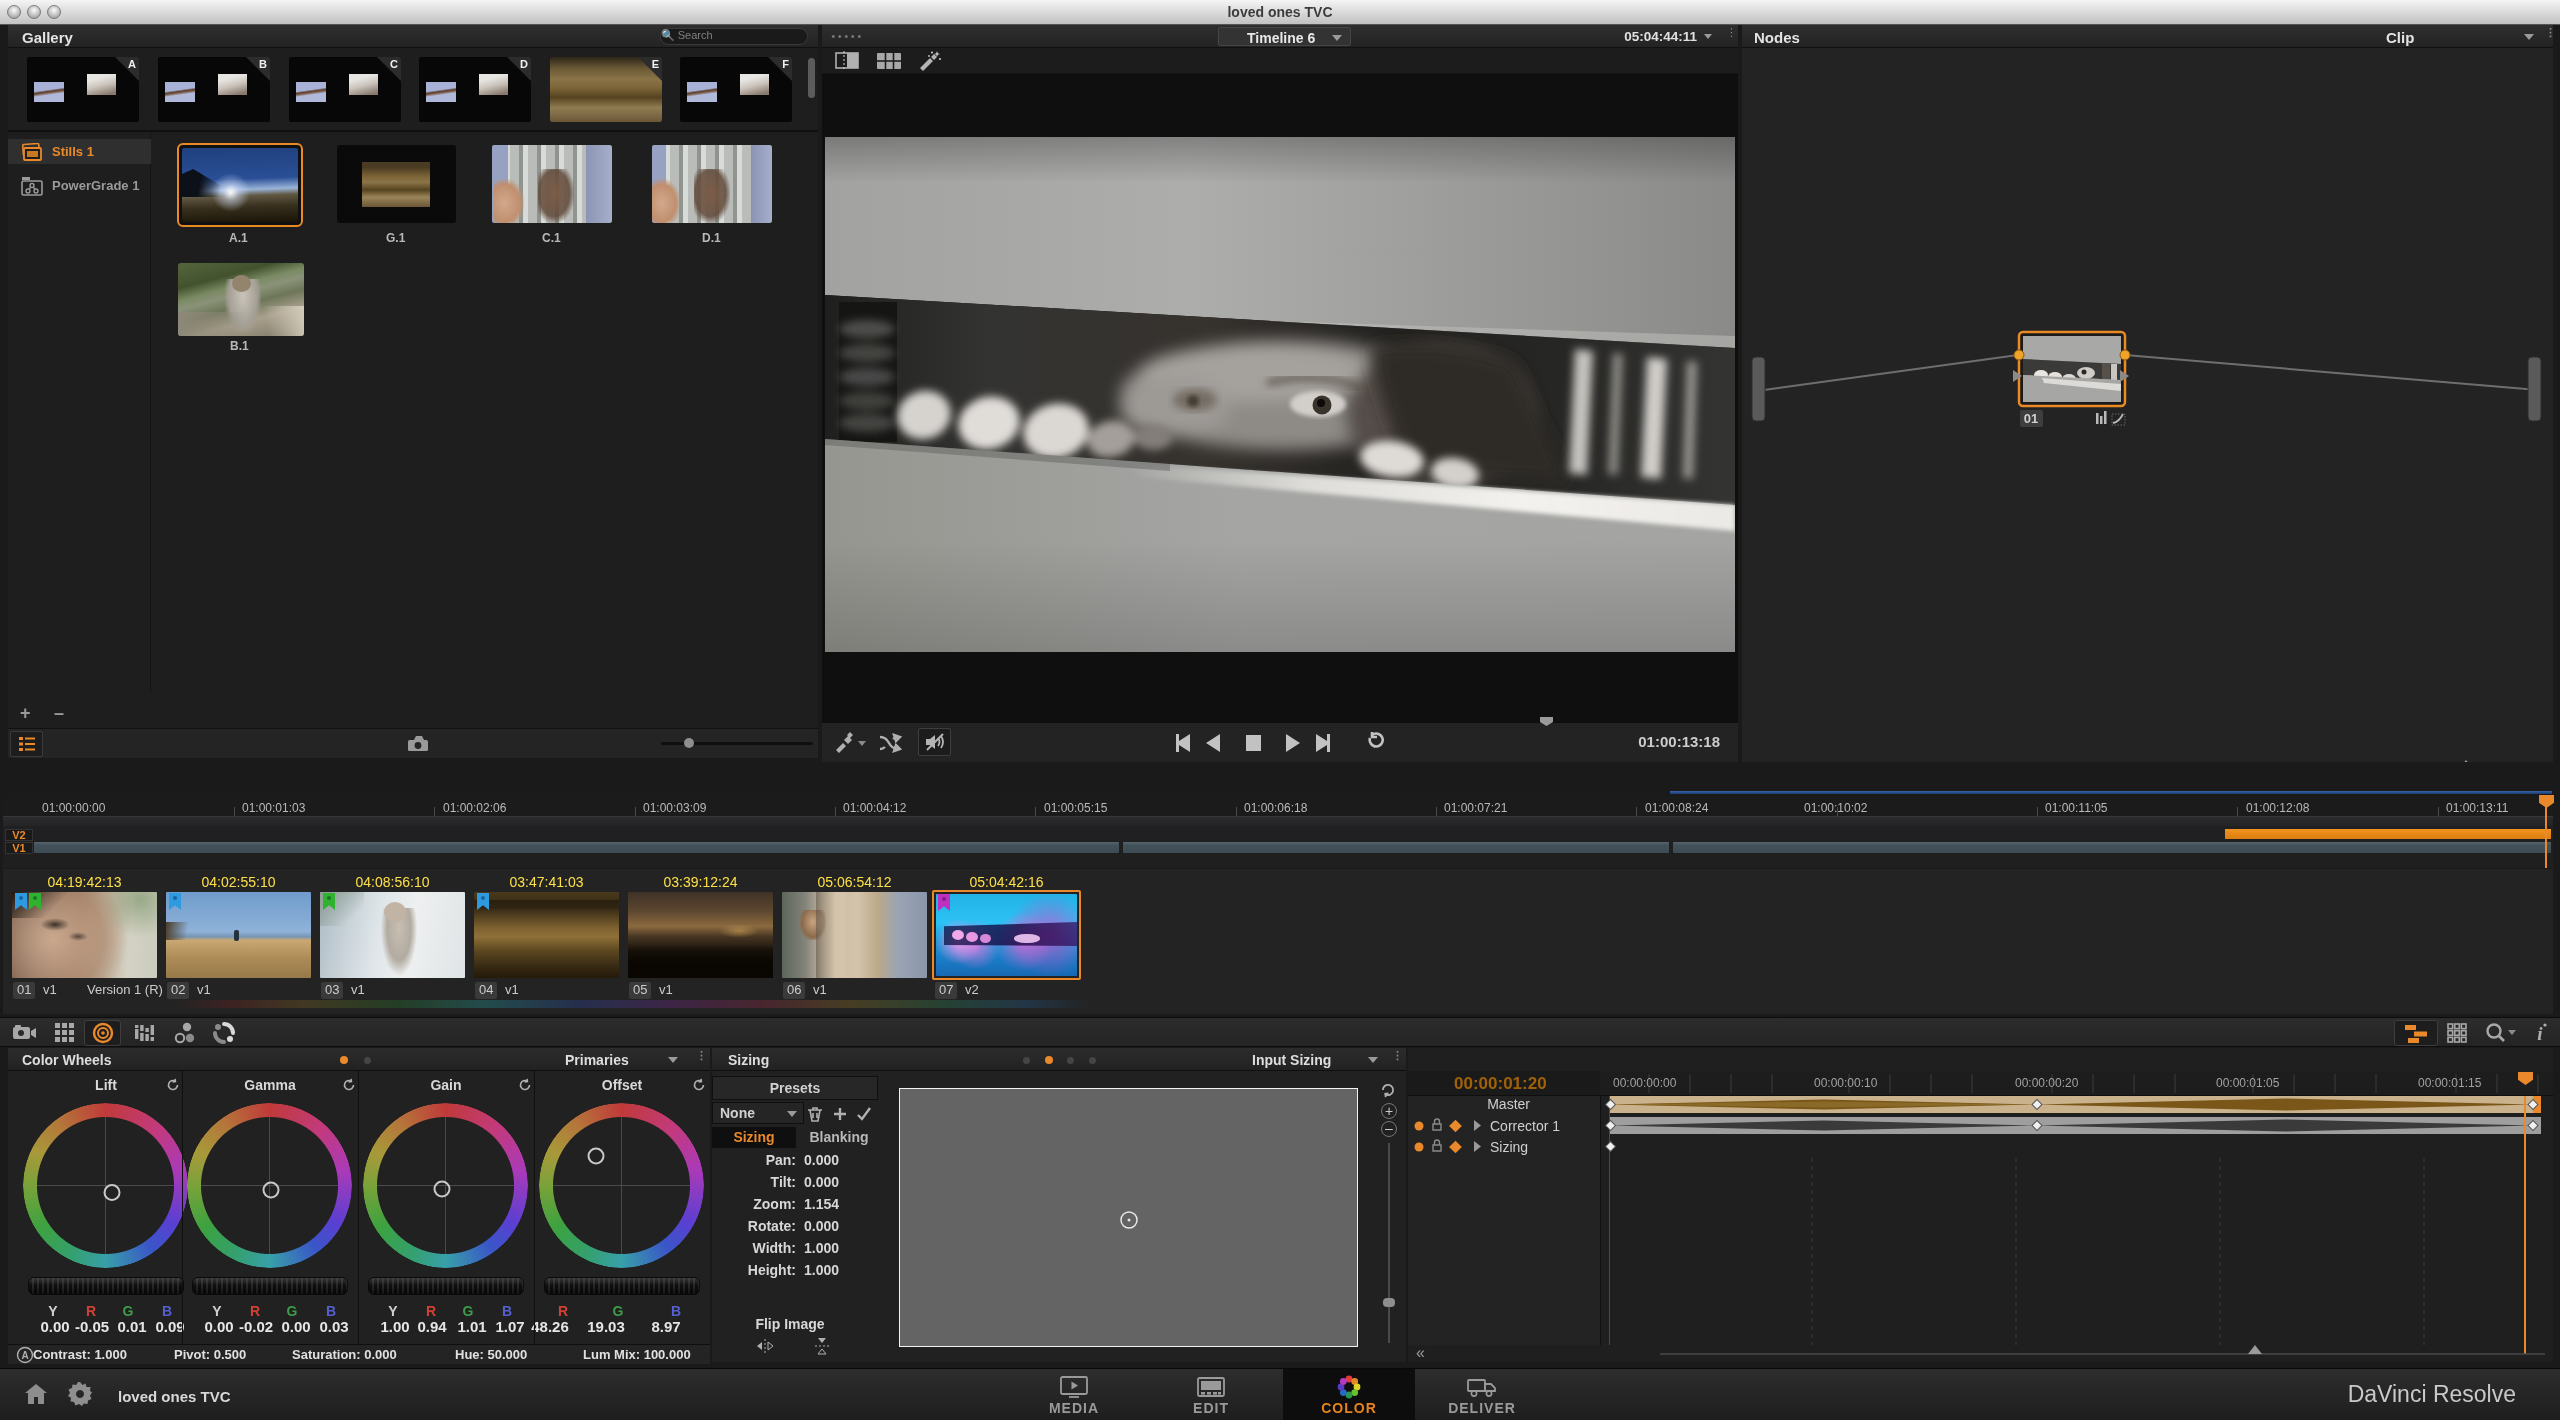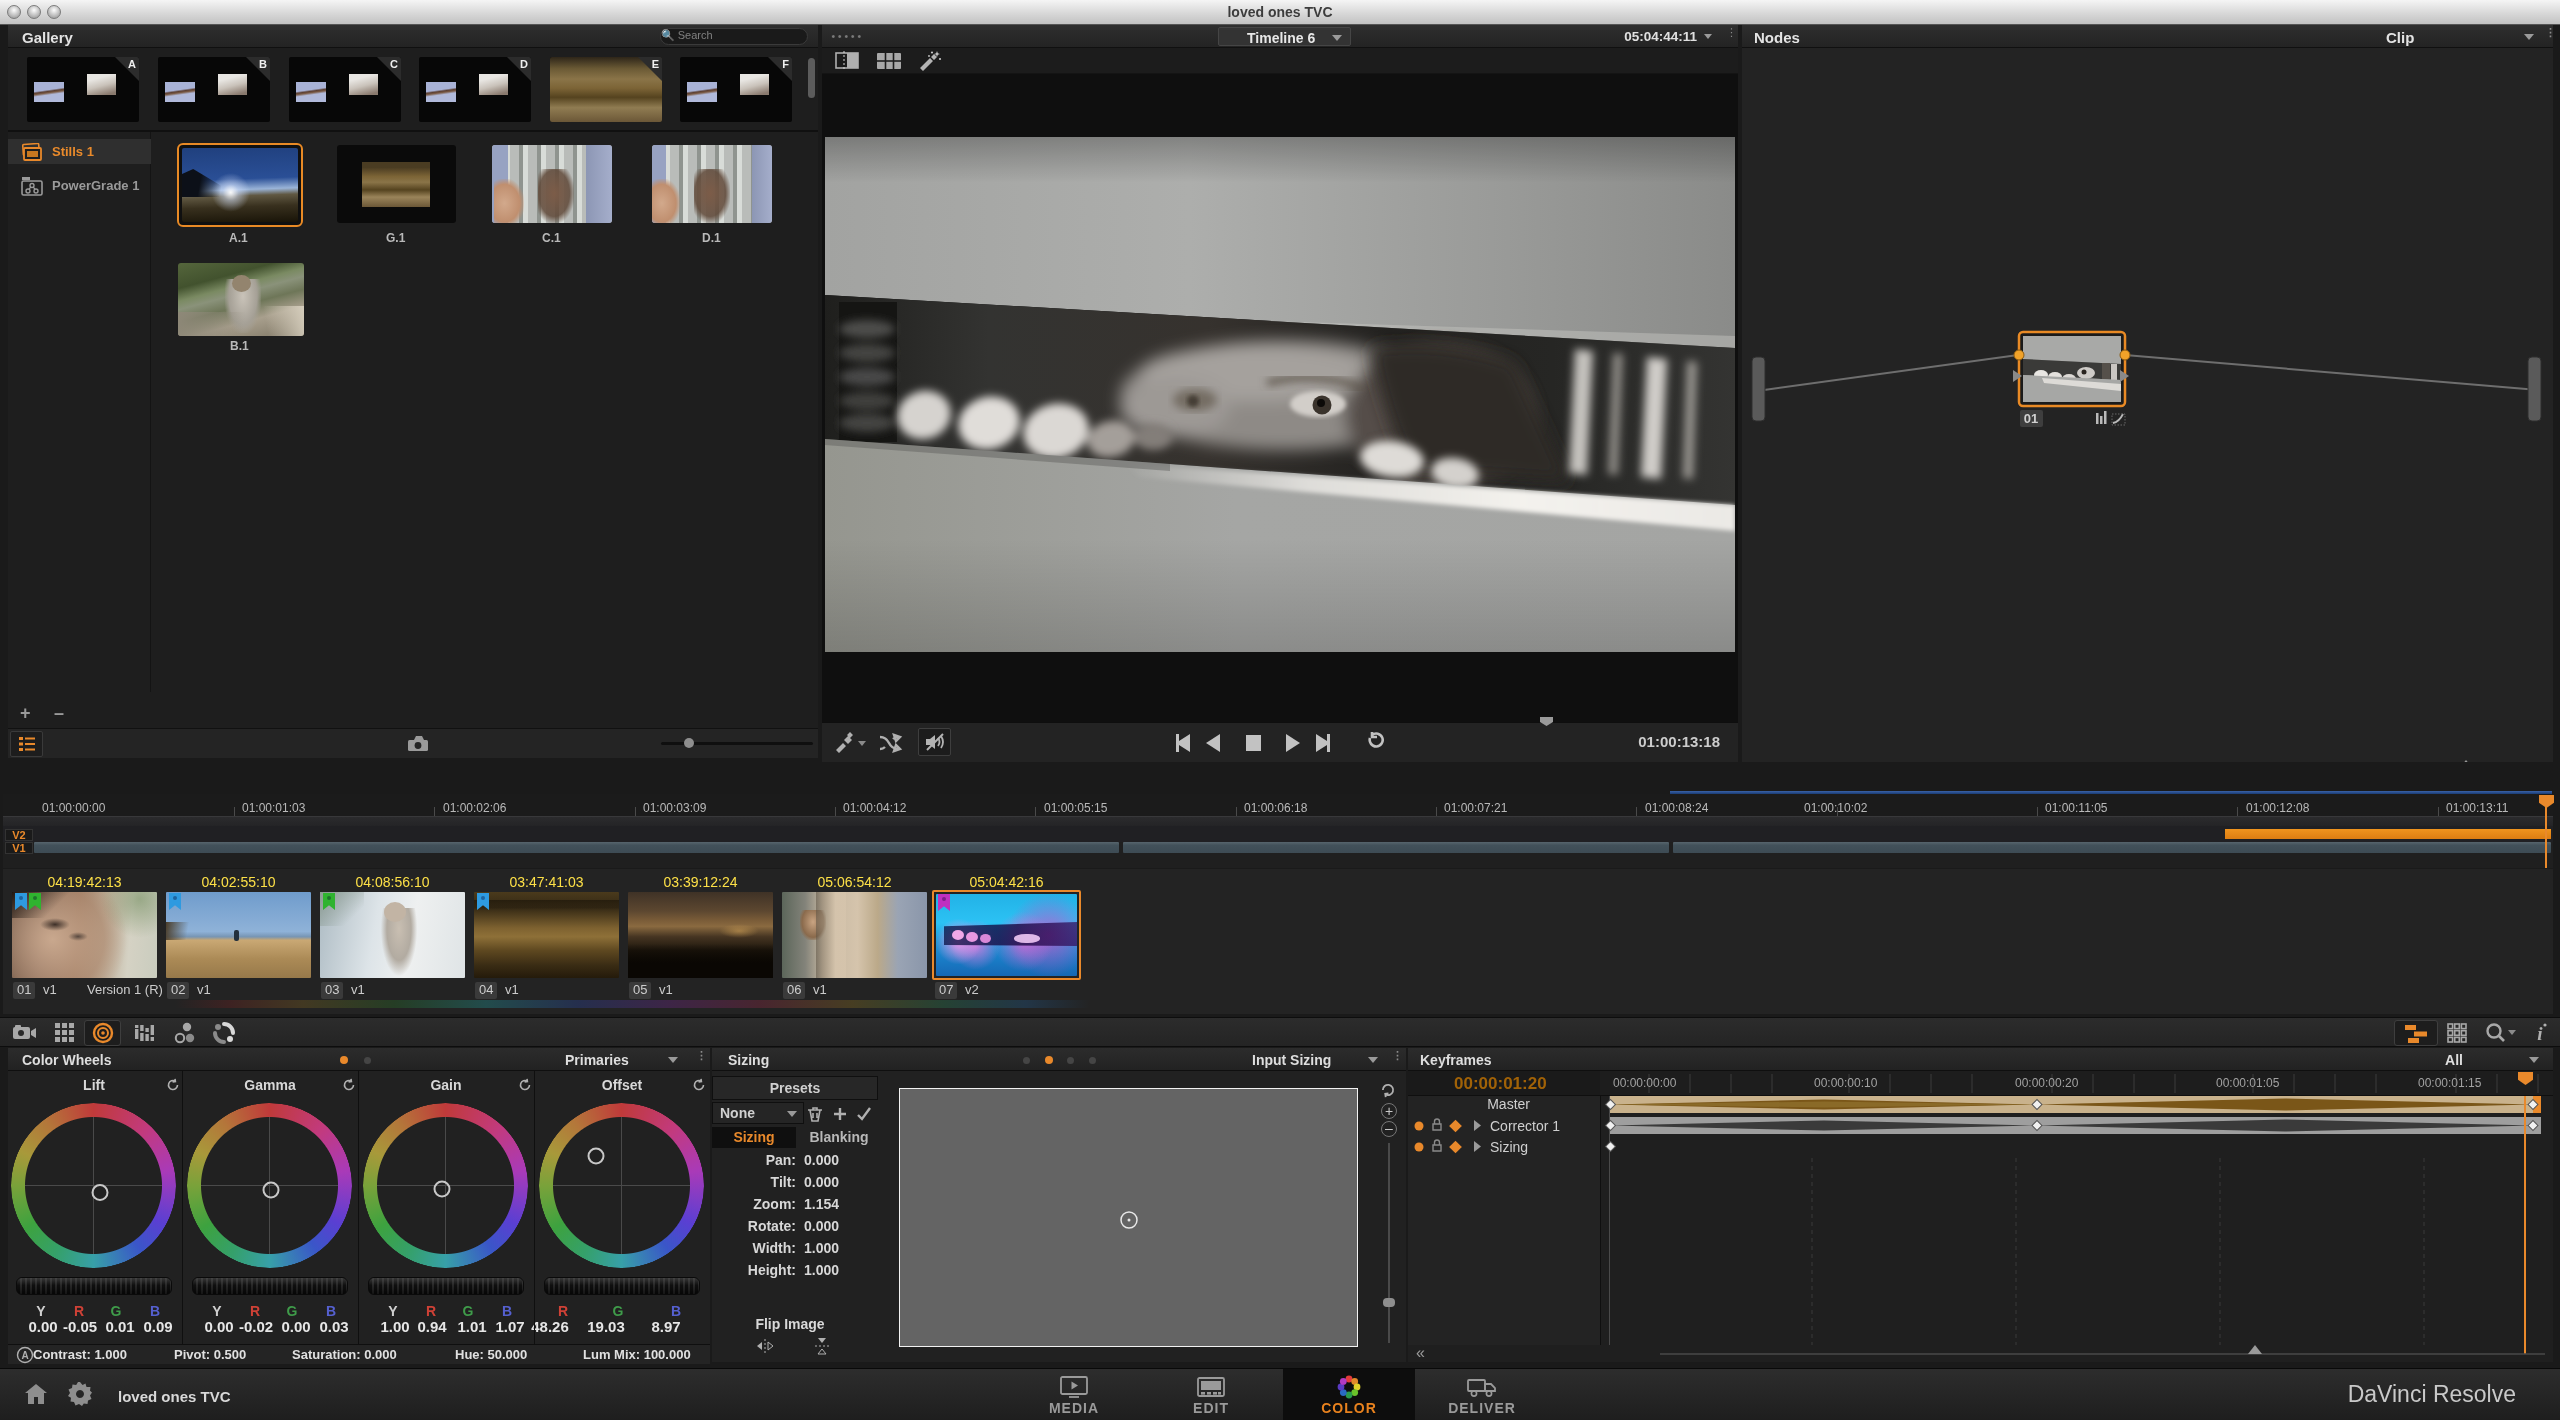--- a/index.html
+++ b/index.html
@@ -677,21 +677,21 @@
 
   <div id="cwpanel" class="abs">
     <div class="bhead">
         <span class="t" style="position:absolute;left:14px;top:4px;">Color Wheels</span>
       <div style="position:absolute;left:332px;top:8px;width:8px;height:8px;border-radius:50%;background:#e9892b;"></div>
       <div style="position:absolute;left:356px;top:9px;width:7px;height:7px;border-radius:50%;background:#454545;"></div>
       <span style="position:absolute;left:557px;top:4px;">Primaries</span>
       <div class="ddarrow abs" style="left:660px;top:9px;"></div>
       <div class="vdots abs" style="left:688px;top:5px;">⋮</div>
     </div>
-    <div class="wheelcol" style="left:0px;">
+    <div class="wheelcol" style="left:12px;">
         <div class="wtitle">Lift</div>
       <div class="wheel"></div>
       <svg class="winner" width="165" height="165">
           <line x1="82.5" y1="14" x2="82.5" y2="151" stroke="#4a4a4a"></line>
           <line x1="14" y1="82.5" x2="151" y2="82.5" stroke="#4a4a4a"></line>
         <circle cx="89" cy="89.5" r="7.5" fill="none" stroke="#c8c8c8" stroke-width="2"></circle>
         </svg>
       <div class="mwheel"></div>
       <div class="yrgb">
           <span style="left:33px;color:#cfcfcf;">Y</span>
@@ -847,25 +847,20 @@
     <svg width="16" height="16" viewBox="0 0 14 14" style="position:absolute;left:668px;top:34px;">
         <path d="M2.5 7 a4.5 4.5 0 1 1 2.3 3.9 M5 13.2 l-0.4-2.8 2.8-0.4" stroke="#b0b0b0" stroke-width="1.6" fill="none"></path>
       </svg>
     <div style="position:absolute;left:669px;top:55px;width:16px;height:16px;border:1px solid #777;border-radius:50%;color:#c8c8c8;font-size:14px;text-align:center;line-height:14px;">+</div>
     <div style="position:absolute;left:669px;top:73px;width:16px;height:16px;border:1px solid #777;border-radius:50%;color:#c8c8c8;font-size:14px;text-align:center;line-height:12px;">–</div>
     <div style="position:absolute;left:676px;top:95px;width:2px;height:200px;background:#4a4a4a;"></div>
     <div style="position:absolute;left:671px;top:250px;width:12px;height:9px;border-radius:4px;background:#8e8e8e;"></div>
   </div>
 
   <div id="kfpanel" class="abs">
-    <div class="bhead">
-        <span class="t" style="position:absolute;left:12px;top:4px;">Keyframes</span>
-      <span style="position:absolute;right:90px;top:4px;">All</span>
-      <div class="ddarrow abs" style="right:14px; top:9px;"></div>
-    </div>
     <div style="position:absolute;left:0;top:23px;width:192px;height:25px;background:#1a1a1a;border-bottom:1px solid #0f0f0f;">
       <span style="position:absolute;left:46px;top:3px;color:#a16207;font-size:17px;font-weight:bold;">00:00:01:20</span>
       </div>
     <div style="position:absolute;left:192px;top:23px;width:953px;height:25px;background:#1d1d1d;border-bottom:1px solid #0f0f0f;">
       <svg width="953" height="25" viewBox="0 0 953 25">
         <g stroke="#3c3c3c" stroke-width="1">
           <line x1="49" y1="3" x2="49" y2="22"></line>
             <line x1="90" y1="3" x2="90" y2="22"></line>
             <line x1="131" y1="3" x2="131" y2="22"></line>
             <line x1="172" y1="3" x2="172" y2="22"></line>

